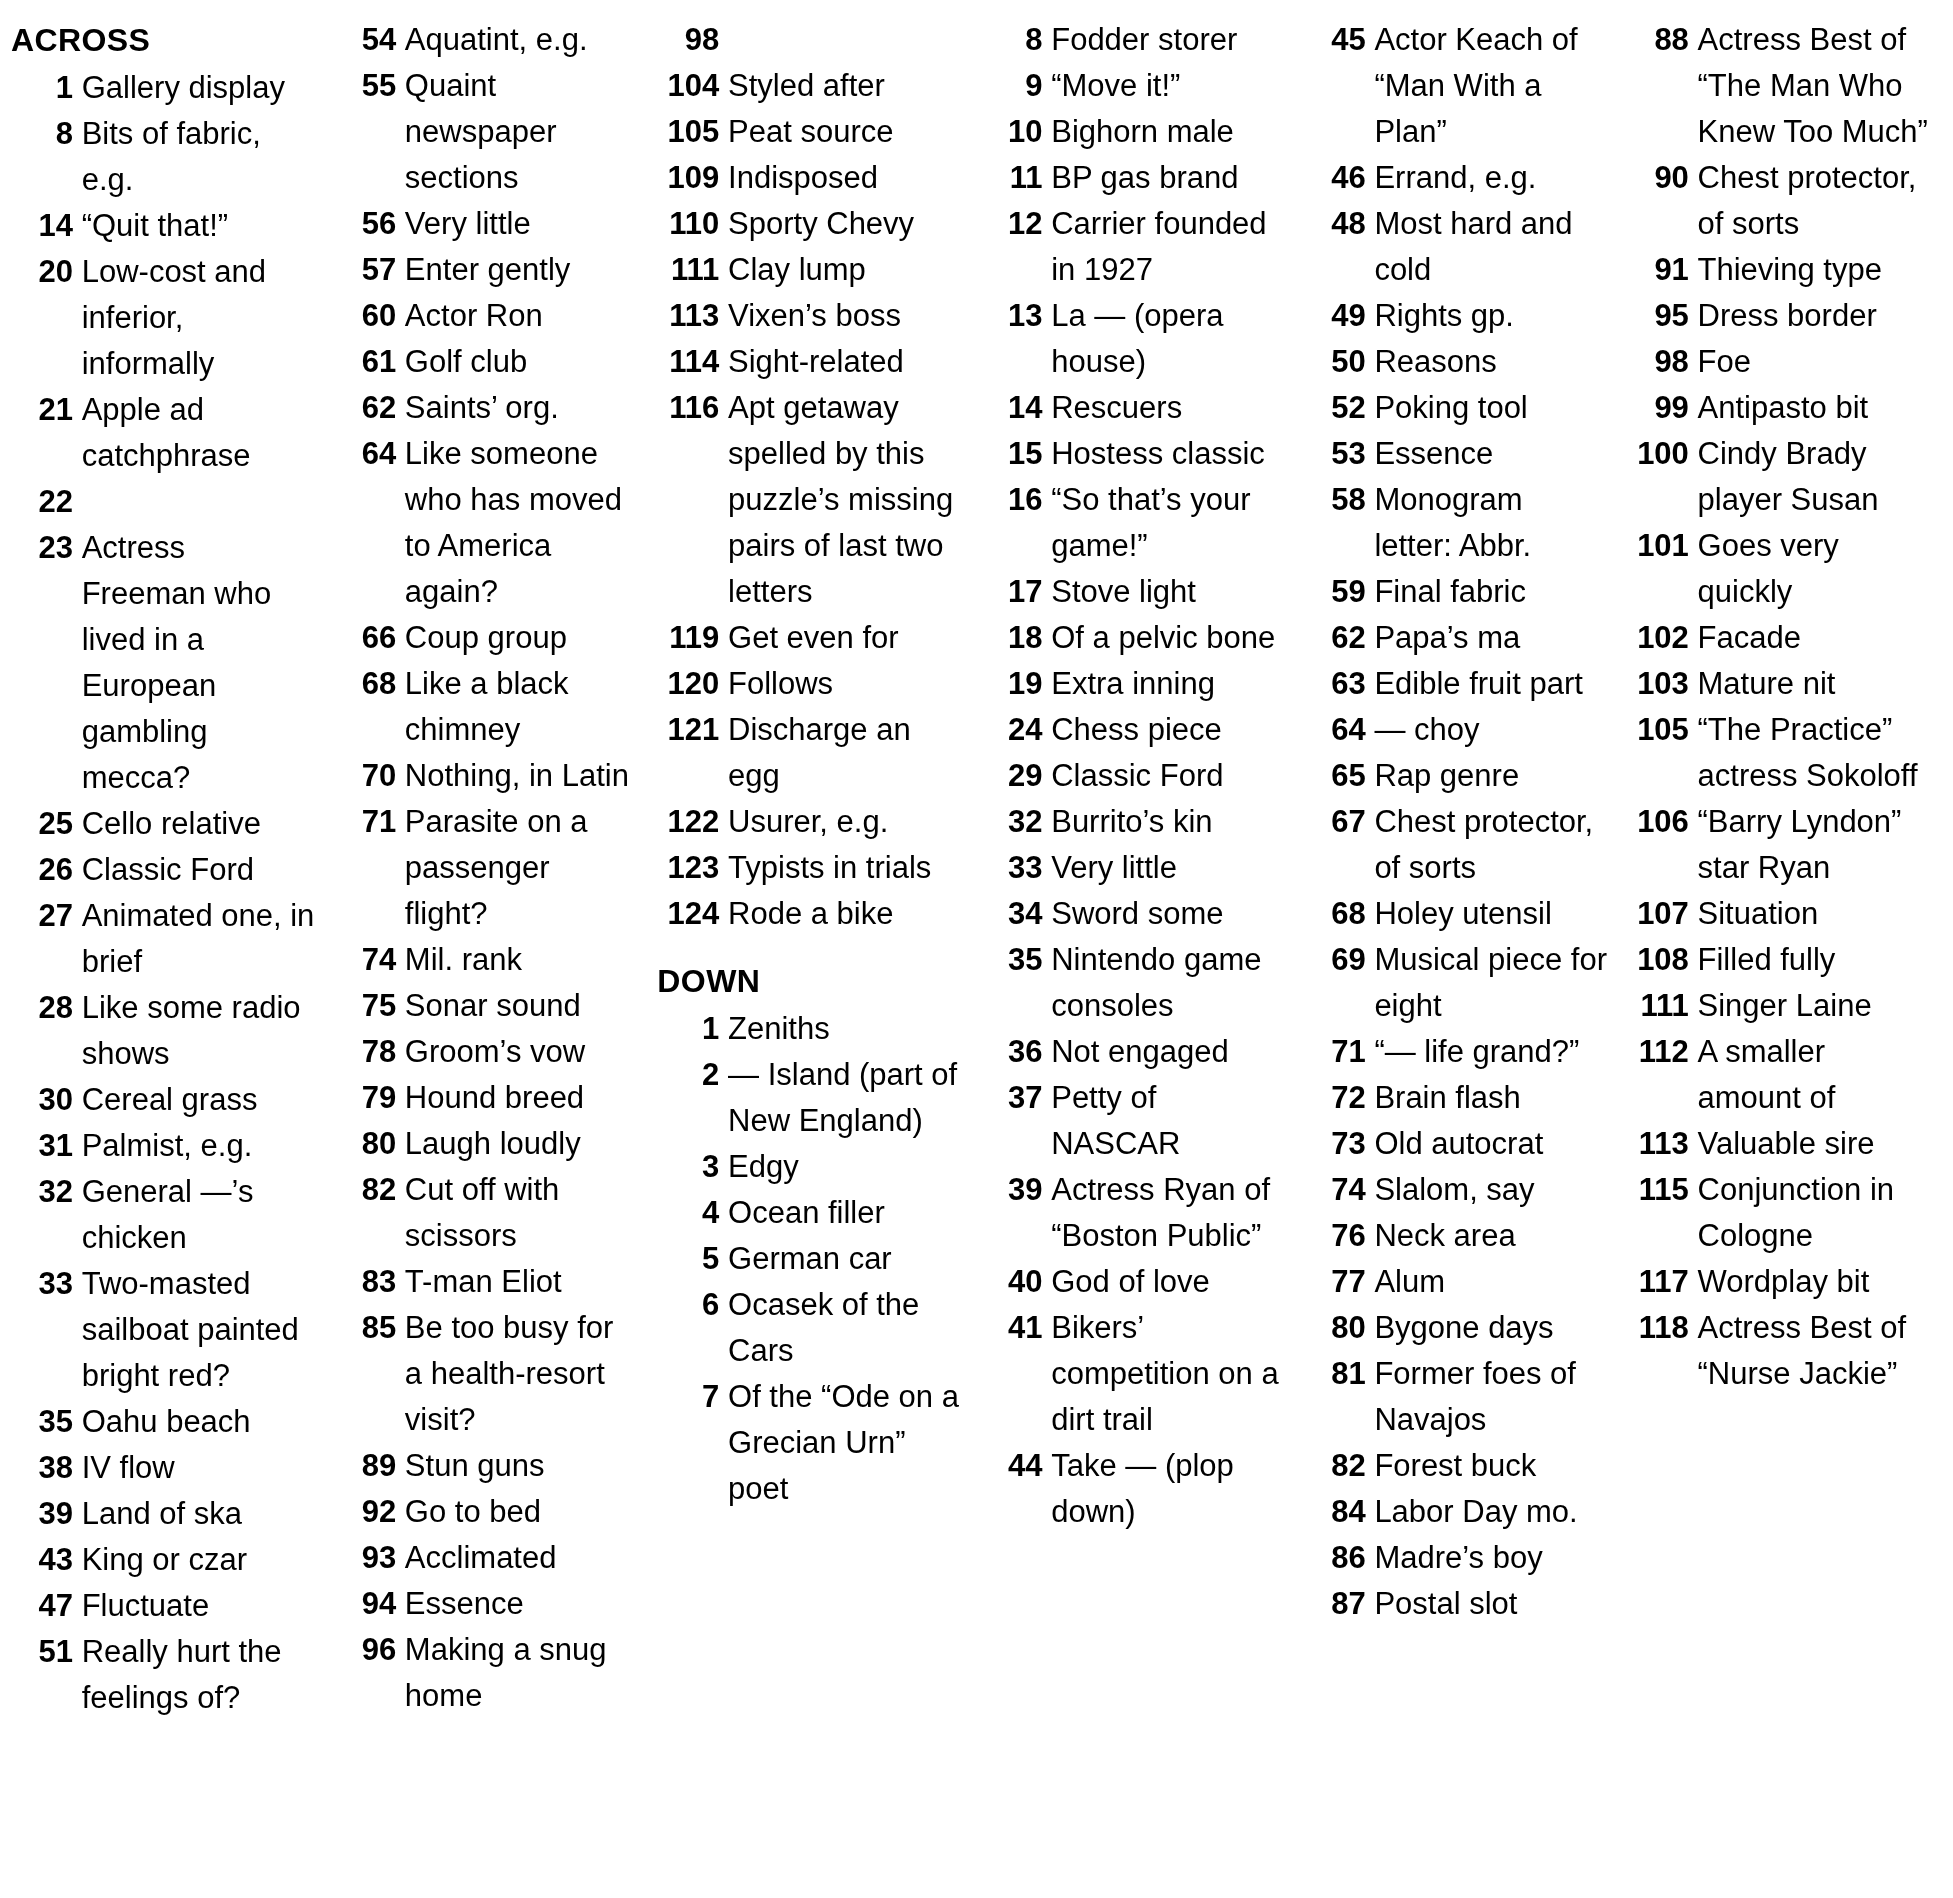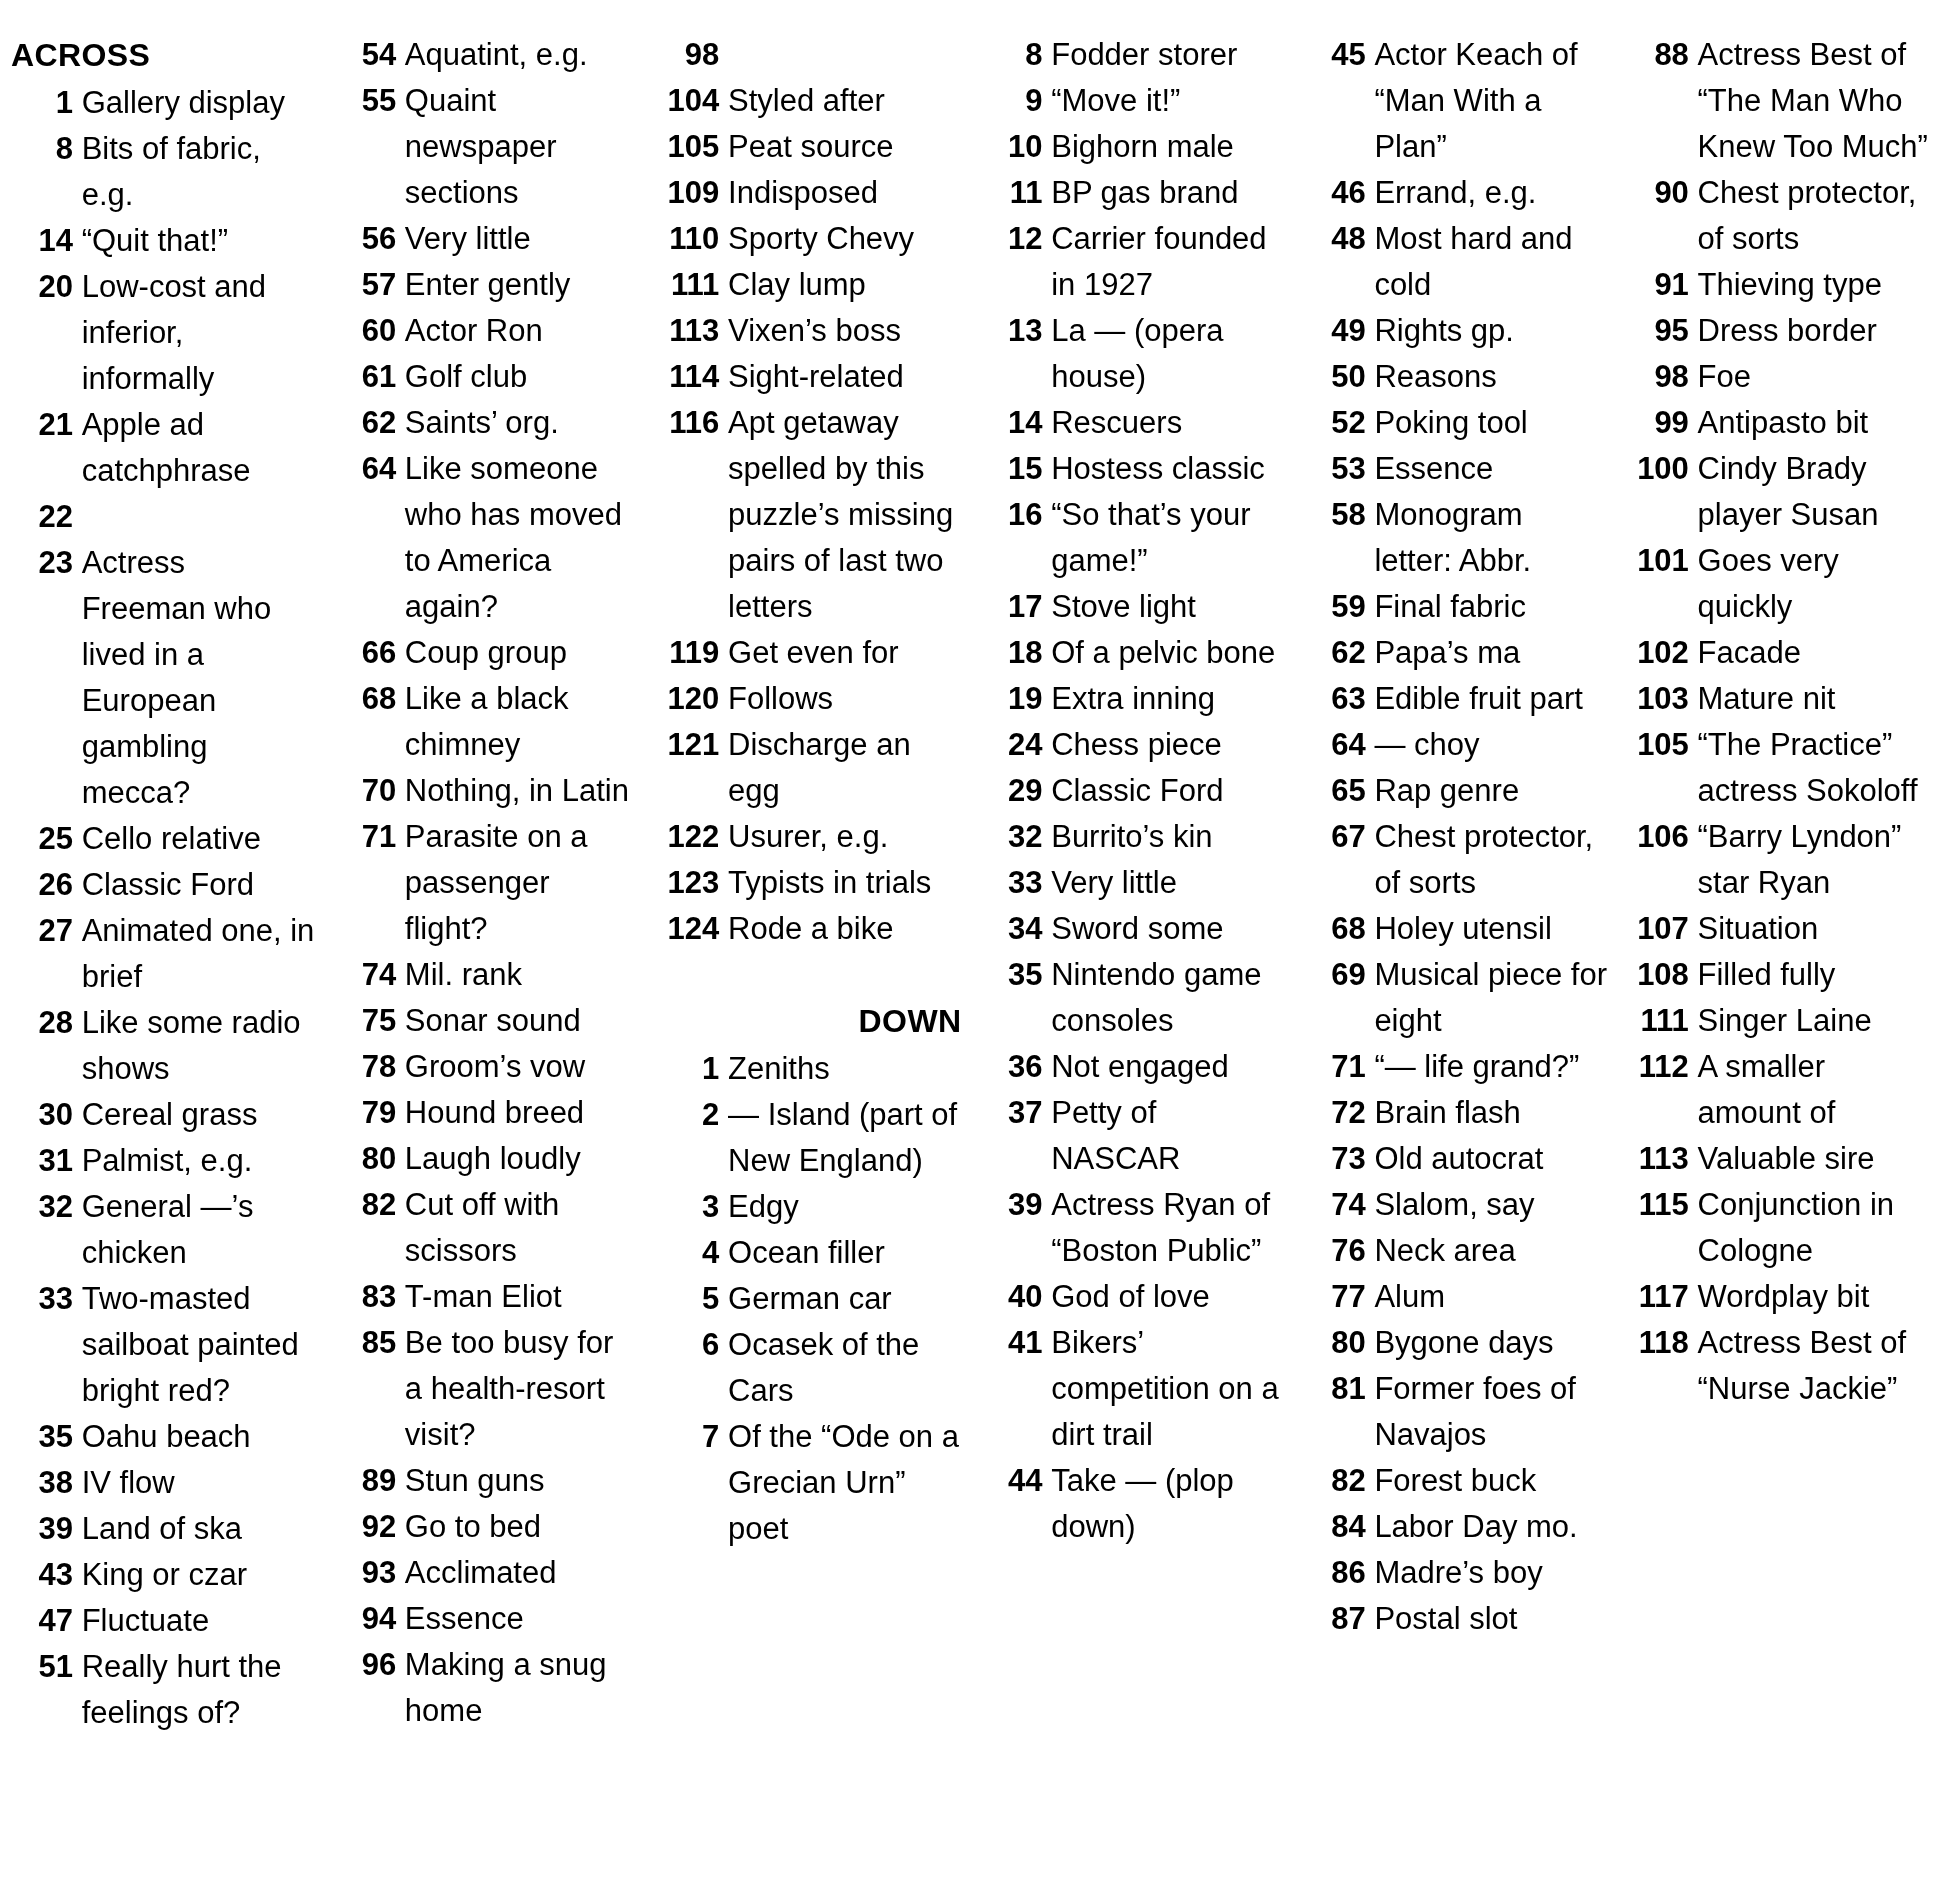--- a/index.html
+++ b/index.html
@@ -11,42 +11,41 @@
     width: 1953px;
     height: 1899px;
     font-family: "Liberation Sans", sans-serif;
     color: #000000;
     overflow: hidden;
   }
   .page {
     box-sizing: border-box;
     width: 1953px;
     height: 1899px;
-    padding: 32px 11px 0 11px;
+    padding: 17px 11px 0 11px;
     display: flex;
     flex-direction: row;
     align-items: flex-start;
     gap: 8px;
   }
   .col {
     box-sizing: border-box;
     width: 326px;
     padding-right: 11px;
     display: block;
   }
   .section-head {
     font-size: 32px;
     font-weight: bold;
     letter-spacing: 0.4px;
     line-height: 46px;
     margin: 0 0 1.6px 0;
   }
   .section-head.spaced {
-    margin-top: 46px;
-    text-align: right;
+    margin-top: 21px;
   }
   .clue {
     display: flex;
     flex-direction: row;
     align-items: flex-start;
     font-size: 31px;
     line-height: 46px;
     margin: 0;
   }
   .num {

